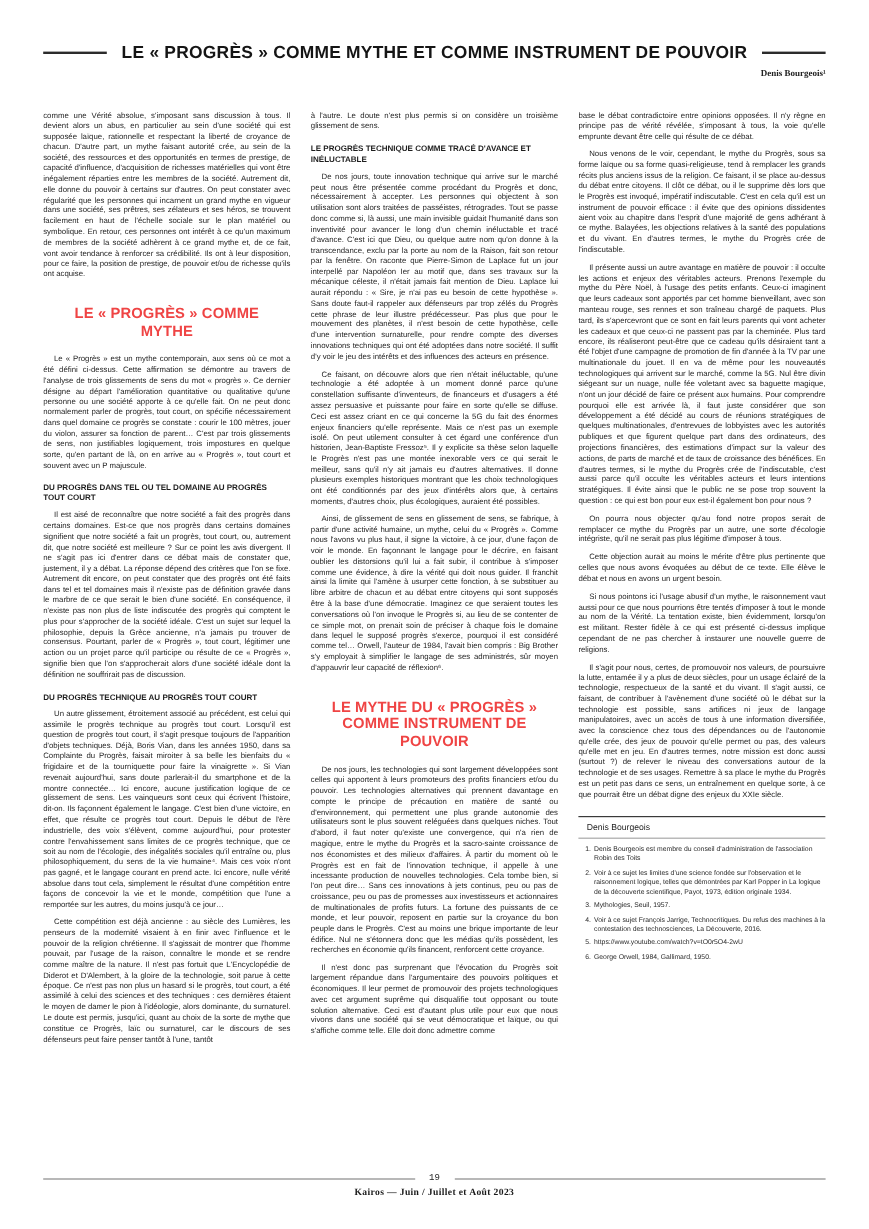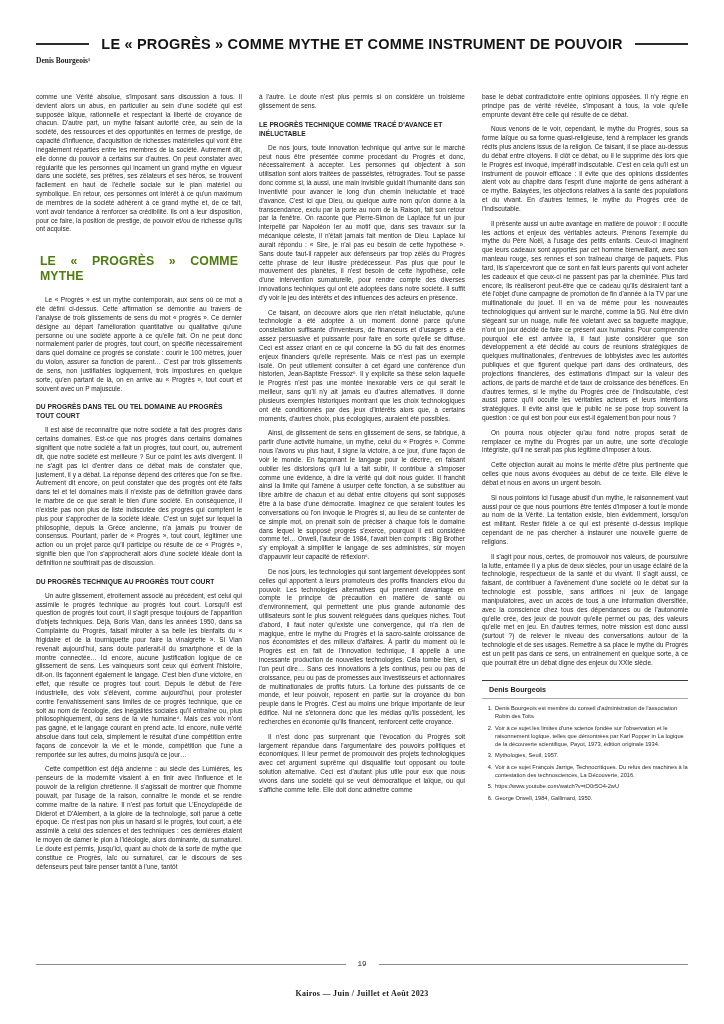--- a/index.html
+++ b/index.html
@@ -8,45 +8,45 @@
     font-family:"Liberation Sans",sans-serif;color:#1e1e1e;
     overflow:hidden;
   }
   .page{box-sizing:border-box;width:724px;height:1024px;
     padding:36px 36px 26px;display:flex;flex-direction:column;}
   
   .title-row{display:flex;align-items:center;text-align:right;}
   .trule{flex:1;height:2px;background:#2b2b2b;}
   .main-title{font-size:14.5px;font-weight:800;letter-spacing:.2px;
     margin:0 12px;white-space:nowrap;color:#151515;}
-  .author{text-align:left;font-family:"Liberation Serif",serif;
+  .author{text-align:right;font-family:"Liberation Serif",serif;
     font-weight:700;font-size:7.5px;margin-top:4px;color:#222;}
   
   .columns{display:flex;gap:17px;margin-top:28px;flex:1;overflow:hidden;}
   .col{flex:1;min-width:0;text-align:justify;font-size:6.5px;line-height:1.36;}
   .blk-p{margin:6px 0 0;text-indent:9px;}
   .blk-p0{margin:0;text-indent:0;}
-  .blk-h1{font-size:12.3px;font-weight:800;line-height:1.18;
-    margin:20px 4px 13px;text-indent:0;letter-spacing:.1px;color:#4d7c0f;}
+  .blk-h1{font-size:12.3px;font-weight:800;text-align:center;line-height:1.18;
+    margin:20px 4px 13px;text-indent:0;letter-spacing:.1px;color:#ef4444;}
   .blk-h2{font-size:6.7px;font-weight:700;text-align:left;line-height:1.35;
     margin:9px 0 5px;text-indent:0;}
   
   .bio{margin-top:12px;border-top:1.5px solid #3a3a3a;border-bottom:1px solid #a9a9a9;
     padding:4px 2px 4px 7px;}
-  .bio-name{font-weight:700;font-size:7.2px;text-align:left;}
+  .bio-name{font-weight:400;font-size:7.2px;text-align:left;}
   .footnotes{margin:6px 0 0;padding-left:12px;font-size:5.7px;line-height:1.4;
     text-align:left;color:#2a2a2a;}
   .footnotes li{margin-bottom:3.5px;padding-left:1px;}
   
   .footer{margin-top:10px;}
   .frow{display:flex;align-items:center;font-family:Liberation Mono, monospace;}
   .frule{flex:1;height:1px;background:#8a8a8a;}
   .page-num{margin:0 12px;font-size:7.5px;color:#1e1e1e;}
   .journal{text-align:center;font-family:"Liberation Serif",serif;font-weight:700;
-    font-size:8px;letter-spacing:.3px;margin-top:21px;color:#1a1a1a;}
+    font-size:8px;letter-spacing:.3px;margin-top:3px;color:#1a1a1a;}
 </style>
 </head>
 <body>
 
 <div class="page">
 
   <div class="title-row">
     <div class="trule"></div>
     <h1 class="main-title">LE « PROGRÈS » COMME MYTHE ET COMME INSTRUMENT DE POUVOIR</h1>
     <div class="trule"></div>
@@ -63,20 +63,21 @@
         <div class="blk-h2">DU PROGRÈS TECHNIQUE AU PROGRÈS TOUT COURT</div>
         <p class="blk-p">Un autre glissement, étroitement associé au précédent, est celui qui assimile le progrès technique au progrès tout court. Lorsqu'il est question de progrès tout court, il s'agit presque toujours de l'apparition d'objets techniques. Déjà, Boris Vian, dans les années 1950, dans sa Complainte du Progrès, faisait miroiter à sa belle les bienfaits du « frigidaire et de la tourniquette pour faire la vinaigrette ». Si Vian revenait aujourd'hui, sans doute parlerait-il du smartphone et de la montre connectée… Ici encore, aucune justification logique de ce glissement de sens. Les vainqueurs sont ceux qui écrivent l'histoire, dit-on. Ils façonnent également le langage. C'est bien d'une victoire, en effet, que résulte ce progrès tout court. Depuis le début de l'ère industrielle, des voix s'élèvent, comme aujourd'hui, pour protester contre l'envahissement sans limites de ce progrès technique, que ce soit au nom de l'écologie, des inégalités sociales qu'il entraîne ou, plus philosophiquement, du sens de la vie humaine⁴. Mais ces voix n'ont pas gagné, et le langage courant en prend acte. Ici encore, nulle vérité absolue dans tout cela, simplement le résultat d'une compétition entre façons de concevoir la vie et le monde, compétition que l'une a remportée sur les autres, du moins jusqu'à ce jour…</p>
         <p class="blk-p">Cette compétition est déjà ancienne : au siècle des Lumières, les penseurs de la modernité visaient à en finir avec l'influence et le pouvoir de la religion chrétienne. Il s'agissait de montrer que l'homme pouvait, par l'usage de la raison, connaître le monde et se rendre comme maître de la nature. Il n'est pas fortuit que L'Encyclopédie de Diderot et D'Alembert, à la gloire de la technologie, soit parue à cette époque. Ce n'est pas non plus un hasard si le progrès, tout court, a été assimilé à celui des sciences et des techniques : ces dernières étaient le moyen de damer le pion à l'idéologie, alors dominante, du surnaturel. Le doute est permis, jusqu'ici, quant au choix de la sorte de mythe que constitue ce Progrès, laïc ou surnaturel, car le discours de ses défenseurs peut faire penser tantôt à l'une, tantôt</p>
       </div>
     <div class="col">
         <p class="blk-p0">à l'autre. Le doute n'est plus permis si on considère un troisième glissement de sens.</p>
         <div class="blk-h2">LE PROGRÈS TECHNIQUE COMME TRACÉ D'AVANCE ET INÉLUCTABLE</div>
         <p class="blk-p">De nos jours, toute innovation technique qui arrive sur le marché peut nous être présentée comme procédant du Progrès et donc, nécessairement à accepter. Les personnes qui objectent à son utilisation sont alors traitées de passéistes, rétrogrades. Tout se passe donc comme si, là aussi, une main invisible guidait l'humanité dans son inventivité pour avancer le long d'un chemin inéluctable et tracé d'avance. C'est ici que Dieu, ou quelque autre nom qu'on donne à la transcendance, exclu par la porte au nom de la Raison, fait son retour par la fenêtre. On raconte que Pierre-Simon de Laplace fut un jour interpellé par Napoléon Ier au motif que, dans ses travaux sur la mécanique céleste, il n'était jamais fait mention de Dieu. Laplace lui aurait répondu : « Sire, je n'ai pas eu besoin de cette hypothèse ». Sans doute faut-il rappeler aux défenseurs par trop zélés du Progrès cette phrase de leur illustre prédécesseur. Pas plus que pour le mouvement des planètes, il n'est besoin de cette hypothèse, celle d'une intervention surnaturelle, pour rendre compte des diverses innovations techniques qui ont été adoptées dans notre société. Il suffit d'y voir le jeu des intérêts et des influences des acteurs en présence.</p>
         <p class="blk-p">Ce faisant, on découvre alors que rien n'était inéluctable, qu'une technologie a été adoptée à un moment donné  parce qu'une constellation suffisante d'inventeurs, de financeurs et d'usagers a été assez persuasive et puissante pour faire en sorte qu'elle se diffuse.  Ceci est assez criant en ce qui concerne la 5G du fait des énormes enjeux financiers qu'elle représente. Mais ce n'est pas un exemple isolé. On peut utilement consulter à cet égard une conférence d'un historien, Jean-Baptiste Fressoz⁵. Il y explicite sa thèse selon laquelle le Progrès n'est pas une montée inexorable vers ce qui serait le meilleur, sans qu'il n'y ait jamais eu d'autres alternatives. Il donne plusieurs exemples historiques montrant que les choix technologiques ont été conditionnés par des jeux d'intérêts alors que, à certains moments, d'autres choix, plus écologiques, auraient été possibles.</p>
         <p class="blk-p">Ainsi, de glissement de sens en glissement de sens, se fabrique, à partir d'une activité humaine, un mythe, celui du « Progrès ». Comme nous l'avons vu plus haut, il signe la victoire, à ce jour, d'une façon de voir le monde. En façonnant le langage pour le décrire, en faisant oublier les distorsions qu'il lui a fait subir, il contribue à s'imposer comme une évidence, à dire la vérité qui doit nous guider. Il franchit ainsi la limite qui l'amène à usurper cette fonction, à se substituer au libre arbitre de chacun et au débat entre citoyens qui sont supposés être à la base d'une démocratie. Imaginez ce que seraient toutes les conversations où l'on invoque le Progrès si, au lieu de se contenter de ce simple mot, on prenait soin de préciser à chaque fois le domaine dans lequel le supposé progrès s'exerce, pourquoi il est considéré comme tel… Orwell, l'auteur de 1984, l'avait bien compris : Big Brother s'y employait à simplifier le langage de ses administrés, sûr moyen d'appauvrir leur capacité de réflexion⁶.</p>
+        <div class="blk-h1">LE MYTHE DU « PROGRÈS » COMME INSTRUMENT DE POUVOIR</div>
         <p class="blk-p">De nos jours, les technologies qui sont largement développées sont celles qui apportent à leurs promoteurs des profits financiers et/ou du pouvoir. Les technologies alternatives qui prennent davantage en compte le principe de précaution en matière de santé ou d'environnement, qui permettent une plus grande autonomie des utilisateurs sont le plus souvent reléguées dans  quelques niches. Tout d'abord, il faut noter qu'existe une convergence, qui n'a rien de magique, entre le mythe du Progrès et la sacro-sainte croissance de nos économistes et des milieux d'affaires. À partir du moment où le Progrès est en fait de l'innovation technique, il appelle à une incessante production de nouvelles technologies. Cela tombe bien, si l'on peut dire… Sans ces innovations à jets continus, peu ou pas de croissance, peu ou pas de promesses aux investisseurs et actionnaires de multinationales de profits futurs. La fortune des puissants de ce monde, et leur pouvoir, reposent en partie sur la croyance du bon peuple dans le Progrès. C'est au moins une brique importante de leur édifice. Nul ne s'étonnera donc que les médias qu'ils possèdent, les recherches en économie qu'ils financent, renforcent cette croyance.</p>
         <p class="blk-p">Il n'est donc pas surprenant que l'évocation du Progrès soit largement répandue dans l'argumentaire des pouvoirs politiques et économiques. Il leur permet de promouvoir des projets technologiques avec cet argument suprême qui disqualifie tout opposant ou toute solution alternative. Ceci est d'autant plus utile pour eux que nous vivons dans une société qui se veut démocratique et laïque, ou qui s'affiche comme telle. Elle doit donc admettre comme</p>
       </div>
     <div class="col">
       <div>
           <p class="blk-p0">base le débat contradictoire entre opinions opposées. Il n'y règne en principe pas de vérité révélée, s'imposant à tous, la voie qu'elle emprunte devant être celle qui résulte de ce débat.</p>
           <p class="blk-p">Nous venons de le voir, cependant, le mythe du Progrès, sous sa forme laïque ou sa forme quasi-religieuse, tend à remplacer les grands récits plus anciens issus de la religion. Ce faisant, il se place au-dessus du débat entre citoyens. Il clôt ce débat, ou il le supprime dès lors que le Progrès est invoqué, impératif indiscutable. C'est en cela qu'il est un instrument de pouvoir efficace : il évite que des opinions dissidentes aient voix au chapitre dans l'esprit d'une majorité de gens adhérant à ce mythe. Balayées, les objections relatives à la santé des populations et du vivant. En d'autres termes, le mythe du Progrès crée de l'indiscutable.</p>
           <p class="blk-p">Il présente aussi un autre avantage en matière de pouvoir : il occulte les actions et enjeux des véritables acteurs. Prenons l'exemple du mythe du Père Noël, à l'usage des petits enfants. Ceux-ci imaginent que leurs cadeaux sont apportés par cet homme bienveillant, avec son manteau rouge, ses rennes  et son traîneau chargé de paquets. Plus tard, ils s'apercevront que ce sont en fait leurs parents qui vont acheter les cadeaux et que ceux-ci ne passent pas par la cheminée. Plus tard encore, ils réaliseront peut-être que ce cadeau qu'ils désiraient tant a été l'objet d'une campagne de promotion de fin d'année à la TV par une multinationale du jouet. Il en va de même pour les nouveautés technologiques qui arrivent sur le marché, comme la 5G. Nul être divin siégeant sur un nuage, nulle fée voletant avec sa baguette magique, n'ont un jour décidé de faire ce présent aux humains. Pour comprendre pourquoi elle est arrivée là, il faut juste considérer que son développement a été décidé au cours de réunions stratégiques de quelques multinationales, d'entrevues de lobbyistes avec les autorités publiques et que figurent quelque part dans des ordinateurs, des projections financières, des estimations d'impact sur la valeur des actions, de parts de marché et de taux de croissance des bénéfices. En d'autres termes, si le mythe du Progrès crée de l'indiscutable, c'est aussi parce qu'il occulte les véritables acteurs et leurs intentions stratégiques. Il évite ainsi que le public ne se pose trop souvent la question : ce qui est bon pour eux est-il également bon pour nous ?</p>
           <p class="blk-p">On pourra nous objecter qu'au fond notre propos serait de remplacer ce mythe du Progrès par un autre, une sorte d'écologie intégriste, qu'il ne serait pas plus légitime d'imposer à tous.</p>
           <p class="blk-p">Cette objection aurait au moins le mérite d'être plus pertinente que celles que nous avons évoquées au début de ce texte. Elle élève le débat et nous en avons un urgent besoin.</p>

